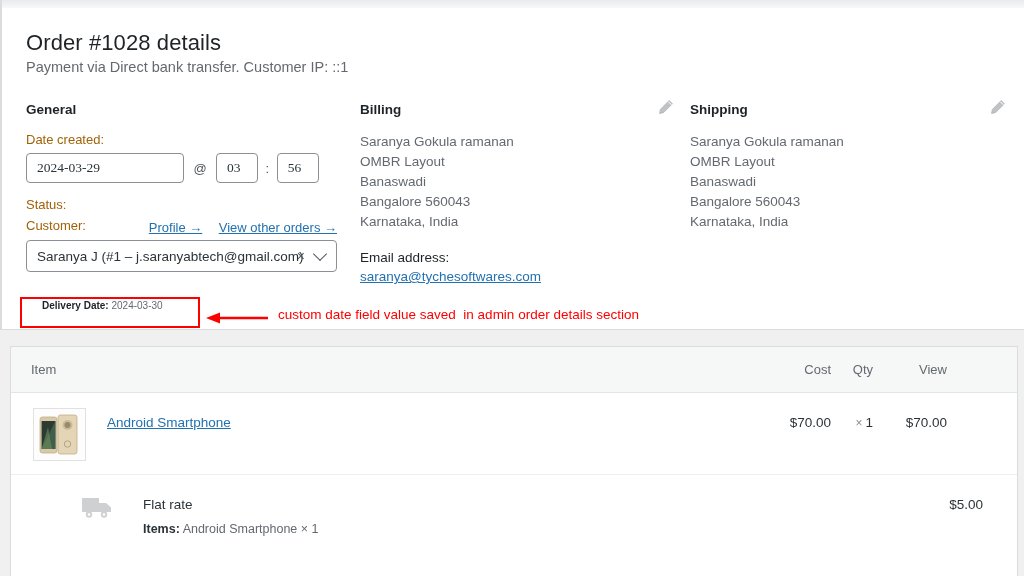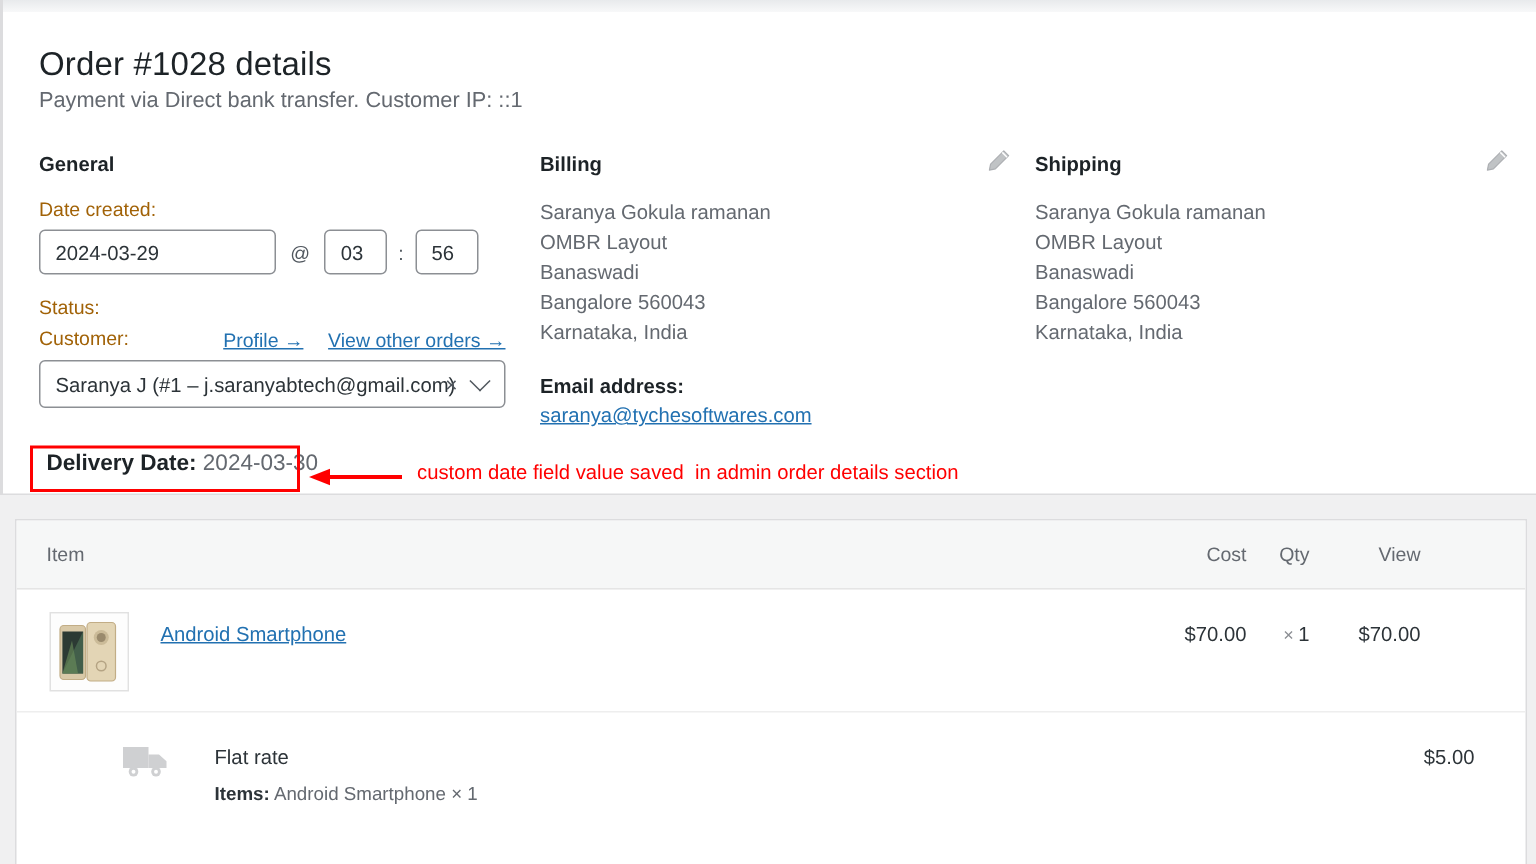--- a/index.html
+++ b/index.html
@@ -74,20 +74,21 @@
     font-size: 13px; color: #a16207;
     margin-bottom: 5px; line-height: 16px;
   }
 
   .input-box {
     height: 30px; border: 1px solid #8c8f94;
     border-radius: 4px; background: #fff;
     display: inline-flex; align-items: center;
     padding: 0 10px; font-size: 13.5px; color: #2c3338;
     vertical-align: middle;
+    font-family: Liberation Serif, serif;
   }
   .date-input { width: 158px; }
   .hh-input, .mm-input { width: 42px; justify-content: flex-start; }
   .at-sign, .colon-sign {
     display: inline-block; font-size: 13px; color: #50575e;
     margin: 0 5px; vertical-align: middle;
   }
   .colon-sign { margin: 0 3px; }
 
   .row-datetime { white-space: nowrap; margin-bottom: 14px; }
@@ -117,22 +118,22 @@
     margin-bottom: 4px; width: 311px;
   }
   .customer-row .field-label { margin-bottom: 0; }
   .cust-links { margin-left: auto; white-space: nowrap; }
   .cust-links a {
     color: #2271b1; text-decoration: underline;
     font-size: 13px; margin-left: 12px;
   }
 
   .delivery-line {
-    position: absolute; left: 13px; top: 292px;
-    font-size: 15px; color: #3c434a;
+    position: absolute; left: 24px; top: 292px;
+    font-size: 10px; color: #3c434a;
     white-space: nowrap;
     padding-left: 16px;
   }
   .delivery-line b { font-weight: 700; color: #1d2327; }
   .delivery-line span.val { color: #646970; }
 
   
   .red-box {
     position: absolute; left: 18px; top: 289px;
     width: 180px; height: 31px;
@@ -149,21 +150,21 @@
     white-space: pre;
   }
 
   
   .addr {
     font-size: 13.5px; color: #646970;
     line-height: 20px;
   }
   .email-label {
     margin-top: 17px; font-size: 13.5px;
-    font-weight: 700; color: #1d2327; line-height: 18px;
+    font-weight: 400; color: #1d2327; line-height: 18px;
   }
   .email-link {
     display: block; margin-top: 2px;
     font-size: 13.5px; color: #2271b1;
     text-decoration: underline;
   }
 
   
   .items-panel {
     position: absolute;

